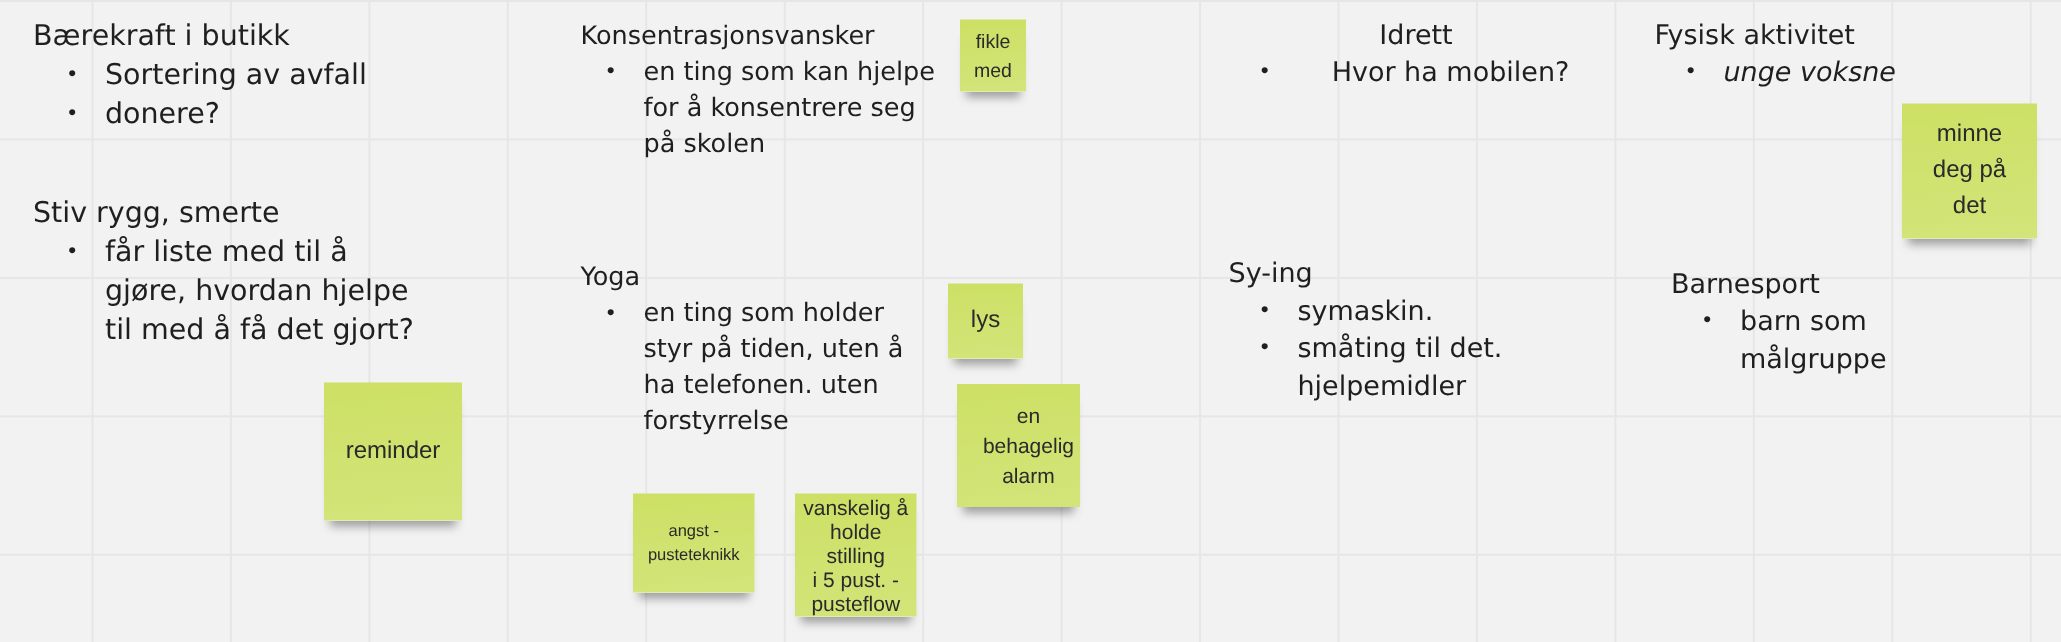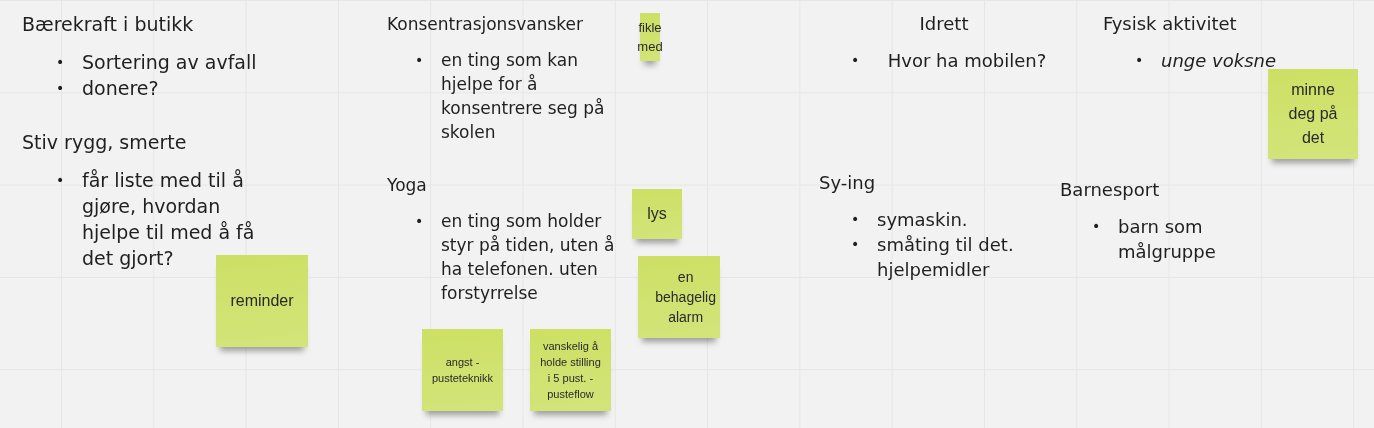--- a/index.html
+++ b/index.html
@@ -29,21 +29,21 @@
       position: absolute;
       font-size: 19px;
       line-height: 26px;
       color: #1f1f1f;
     }
     .text-block .heading {
       display: block;
       white-space: nowrap;
     }
     .text-block ul {
-      margin: 12px;
+      margin: 0;
       padding: 0 0 0 48px;
       list-style: none;
     }
     .text-block li {
       position: relative;
     }
     .text-block li::before {
       content: "•";
       position: absolute;
       left: -26px;
@@ -117,52 +117,52 @@
     </ul>
   </div>
 
   <div class="text-block" style="left:1103px; top:11px; width:240px; font-size:18px; line-height:25px;">
     <span class="heading">Fysisk aktivitet</span>
     <ul style="padding-left:46px;font-style:italic;">
       <li>unge voksne</li>
     </ul>
   </div>
 
-  <div class="text-block" style="left:1060px; top:177px; width:160px; font-size:18px; line-height:25px;">
+  <div class="text-block" style="left:1114px; top:177px; width:160px; font-size:18px; line-height:25px;">
     <span class="heading">Barnesport</span>
     <ul style="padding-left:46px;">
       <li>barn som målgruppe</li>
     </ul>
   </div>
 
   <div class="sticky" style="left:216px; top:255px; width:92px; height:92px; font-size:16px;">
     <span>reminder</span>
   </div>
 
-  <div class="sticky" style="left:640px; top:13px; width:20px; height:48px; font-size:13px; line-height:19px; padding:2px;">
+  <div class="sticky" style="left:640px; top:13px; width:44px; height:48px; font-size:13px; line-height:19px; padding:2px;">
     <span>fikle
 med</span>
   </div>
 
   <div class="sticky" style="left:632px; top:189px; width:50px; height:50px; font-size:16px;">
     <span>lys</span>
   </div>
 
   <div class="sticky" style="left:638px; top:256px; width:82px; height:82px; font-size:14px; line-height:20px;justify-content:flex-end;">
     <span>en
 behagelig
 alarm</span>
   </div>
 
-  <div class="sticky" style="left:422px; top:329px; width:81px; height:82px; font-size:11px; line-height:16px;">
+  <div class="sticky" style="left:422px; top:329px; width:81px; height:66px; font-size:11px; line-height:16px;">
     <span>angst -
 pusteteknikk</span>
   </div>
 
-  <div class="sticky" style="left:530px; top:329px; width:81px; height:82px; font-size:11px; line-height:16px;">
+  <div class="sticky" style="left:530px; top:329px; width:81px; height:82px; font-size:14px; line-height:16px;">
     <span>vanskelig å
 holde stilling
 i 5 pust. -
 pusteflow</span>
   </div>
 
   <div class="sticky" style="left:1268px; top:69px; width:90px; height:90px; font-size:16px; line-height:24px;">
     <span>minne
 deg på
 det</span>

